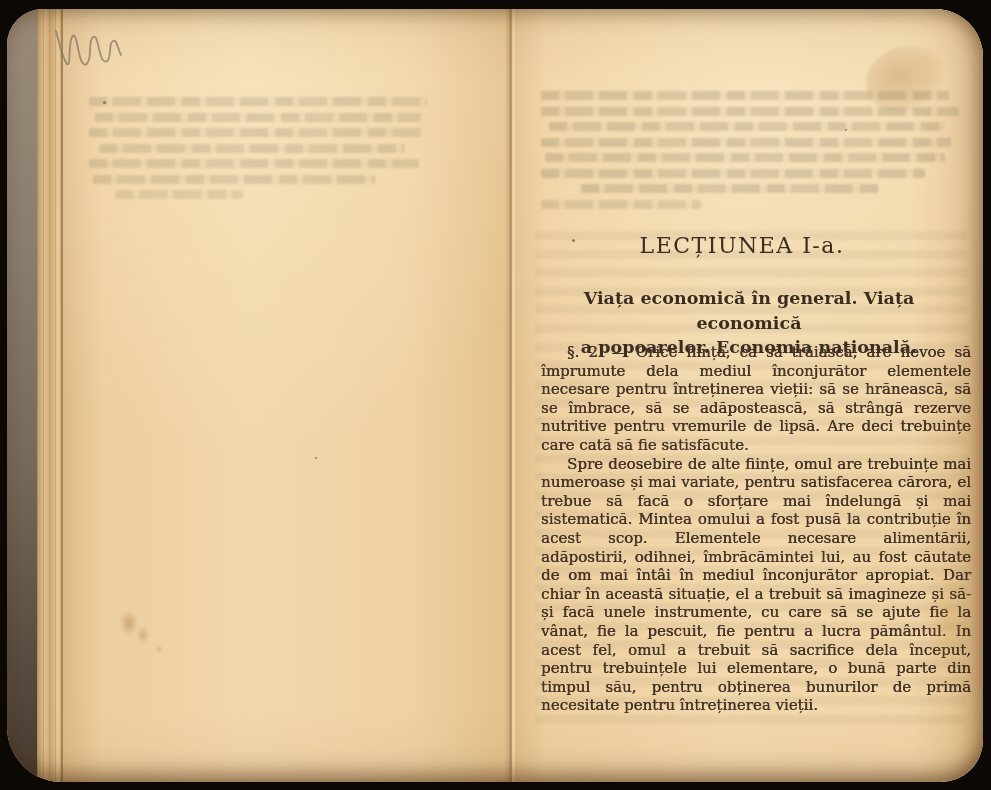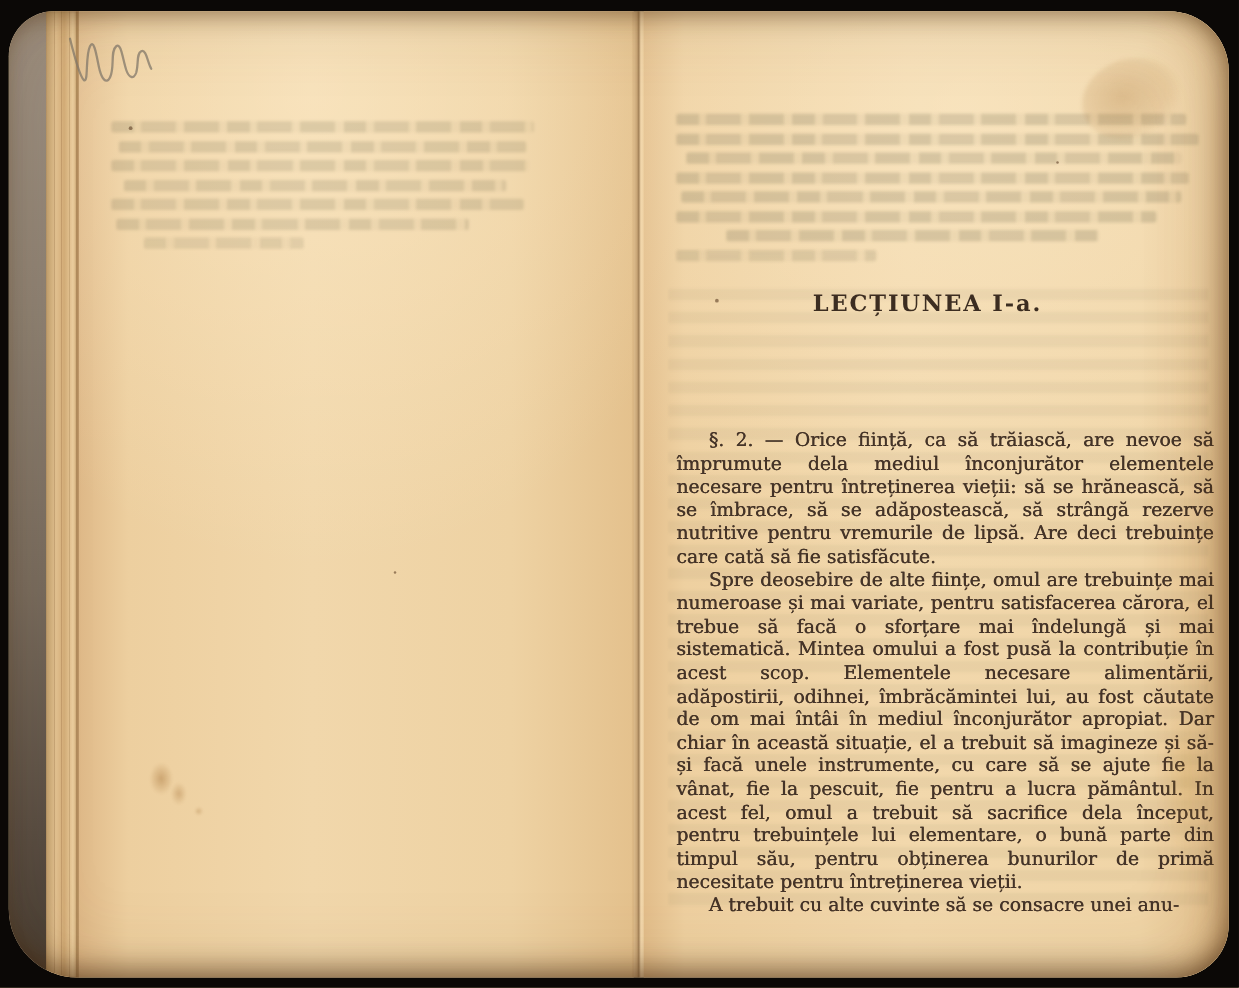--- a/index.html
+++ b/index.html
@@ -83,21 +83,21 @@
     position: absolute; left: 20px; right: 16px; top: 222px; bottom: 55px;
     background: repeating-linear-gradient(180deg,
       rgba(118,110,80,0.08) 0 9px, rgba(118,110,80,0) 9px 18.6px);
     filter: blur(1.3px); pointer-events: none;
   }
 
   
   .lesson-heading {
     position: absolute; top: 224px; left: 0; right: 14px;
     text-align: center;
-    font-size: 18px; font-weight: bold; letter-spacing: 1.5px;
+    font-size: 22px; font-weight: normal; letter-spacing: 1.5px;
     color: #3c2d21;
   }
   .section-title {
     position: absolute; top: 277px; left: 16px; right: 16px;
     text-align: center;
     font-size: 17.5px; font-weight: bold; line-height: 24.5px;
     color: #3a2c20;
   }
   .body-text {
     position: absolute; top: 334px; left: 26px; width: 430px;
@@ -169,25 +169,28 @@
         <div class="ghost-line" style="width:410px"></div>
         <div class="ghost-line" style="width:400px;margin-left:4px"></div>
         <div class="ghost-line" style="width:384px"></div>
         <div class="ghost-line" style="width:298px;margin-left:40px"></div>
         <div class="ghost-line" style="width:160px;opacity:.8"></div>
       </div>
       <div class="ghost-overlay"></div>
 
       <div class="lesson-heading">LECȚIUNEA I-a.</div>
 
+      <div class="section-title">
+        <div>Viața economică în general. Viața economică</div>
+        <div>a popoarelor. Economia națională.</div>
+      </div>
 
       <div class="body-text">
         <p>§. 2. — Orice ființă, ca să trăiască, are nevoe să împrumute dela mediul înconjurător elementele necesare pentru întreținerea vieții: să se hrănească, să se îmbrace, să se adăpostească, să strângă rezerve nutritive pentru vremurile de lipsă. Are deci trebuințe care cată să fie satisfăcute.</p>
         <p>Spre deosebire de alte ființe, omul are trebuințe mai numeroase și mai variate, pentru satisfacerea cărora, el trebue să facă o sforțare mai îndelungă și mai sistematică. Mintea omului a fost pusă la contribuție în acest scop. Elementele necesare alimentării, adăpostirii, odihnei, îmbrăcămintei lui, au fost căutate de om mai întâi în mediul înconjurător apropiat. Dar chiar în această situație, el a trebuit să imagineze și să-și facă unele instrumente, cu care să se ajute fie la vânat, fie la pescuit, fie pentru a lucra pământul. In acest fel, omul a trebuit să sacrifice dela început, pentru trebuințele lui elementare, o bună parte din timpul său, pentru obținerea bunurilor de primă necesitate pentru întreținerea vieții.</p>
-        <p>A trebuit cu alte cuvinte să se consacre unei anu-</p>
       </div>
 
       <div class="stain stain-top-right"></div>
       <div class="stain stain-right-margin"></div>
       <div class="speck" style="left:57px;top:230px;width:3px;height:3px"></div>
       <div class="speck" style="left:330px;top:120px;width:2px;height:2px"></div>
     </div>
 
   </div>
 </div>

